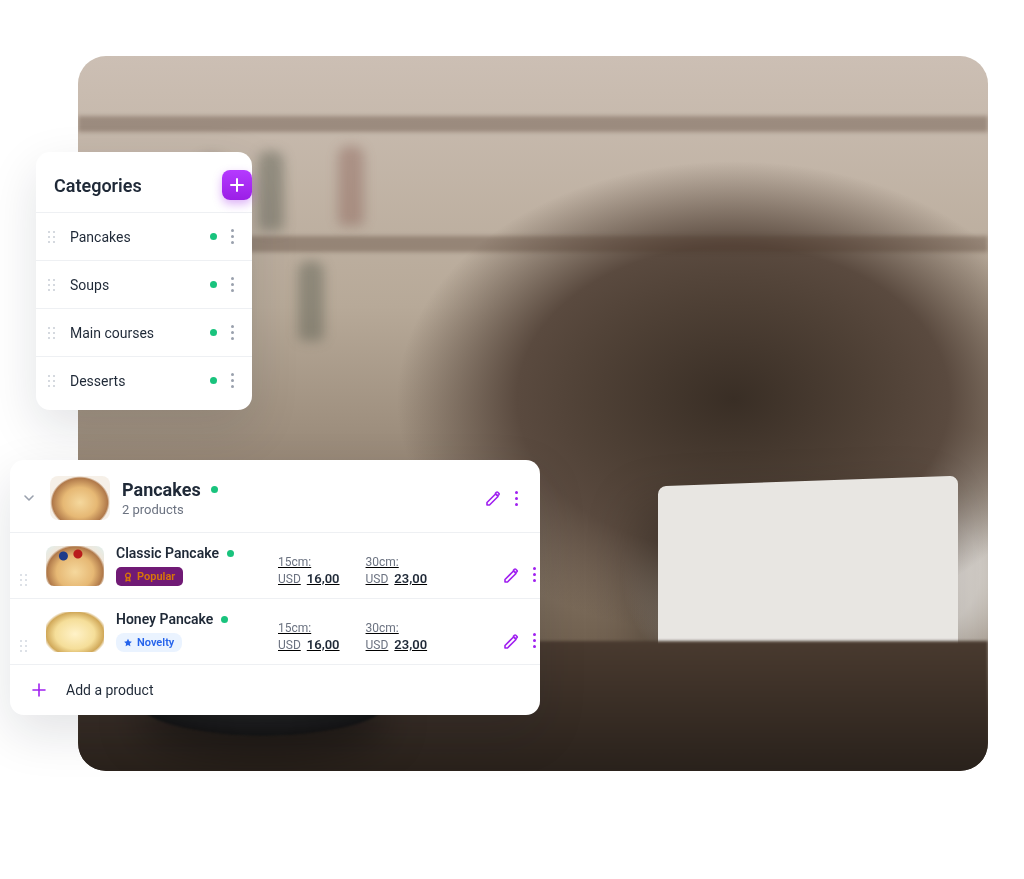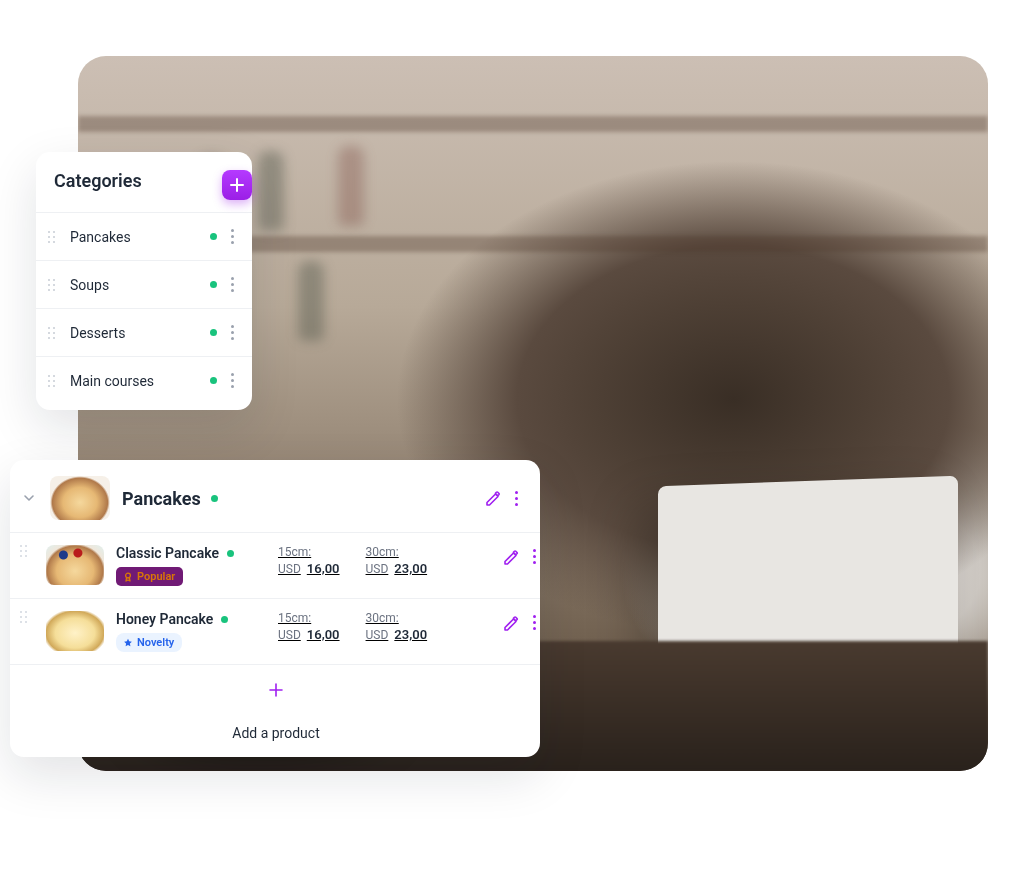--- a/index.html
+++ b/index.html
@@ -100,20 +100,21 @@
     box-shadow: var(--shadow);
   }
   .categories {
     top: 152px;
     left: 36px;
     width: 216px;
     padding: 14px 0 6px;
   }
   .cat-header {
     display: flex;
+    align-items: center;
     justify-content: space-between;
     padding: 4px 0 12px 18px;
     gap: 48px;
   }
   .cat-title {
     font-size: 18px;
     font-weight: 600;
     color: var(--text);
   }
   .add-btn {
@@ -214,21 +215,21 @@
     display: flex; align-items: center; gap: 8px;
   }
   .edit-icon {
     width: 20px; height: 20px; display: flex; align-items: center; justify-content: center;
     color: #a020f0;
     cursor: pointer;
   }
 
   .prod-row {
     display: flex;
-    align-items: flex-start;
+    align-items: flex-end;
     padding: 12px 0 12px 10px;
     gap: 12px;
     border-top: 1px solid #eef0f3;
   }
   .row-drag {
     width: 14px;
     display: grid;
     grid-template-columns: repeat(2, 2px);
     grid-template-rows: repeat(3, 2px);
     gap: 3px;
@@ -258,25 +259,24 @@
   .price-col {
     font-size: 12px;
     color: var(--muted);
   }
   .price-col .size { display: block; margin-bottom: 2px; }
   .price-col .amount { color: var(--text); }
   .price-col .amount .cur { color: var(--muted); margin-right: 6px; }
   .price-col .amount .val { font-weight: 600; font-size: 13px; }
 
   .add-product-row {
-    display: flex; align-items: center; gap: 26px;
+    display: flex; align-items: center; gap: 18px;
     padding: 16px 18px 16px 20px;
     border-top: 1px solid #eef0f3;
     cursor: pointer;
-    flex-direction: column;
   }
   .plus-sm {
     width: 18px; height: 18px;
     display: flex; align-items: center; justify-content: center;
     color: #a020f0;
     font-size: 20px; font-weight: 400;
   }
   .add-product-label {
     font-size: 14px; color: var(--text);
   }
@@ -346,38 +346,38 @@
     </div>
     <div class="cat-item">
       <div class="drag-handle">
           <span></span>
           <span></span>
           <span></span>
           <span></span>
           <span></span>
           <span></span>
         </div>
-      <div class="cat-label">Desserts</div>
+      <div class="cat-label">Main courses</div>
       <div class="status-dot"></div>
       <div class="kebab">
           <span></span>
           <span></span>
           <span></span>
         </div>
     </div>
     <div class="cat-item">
       <div class="drag-handle">
           <span></span>
           <span></span>
           <span></span>
           <span></span>
           <span></span>
           <span></span>
         </div>
-      <div class="cat-label">Main courses</div>
+      <div class="cat-label">Desserts</div>
       <div class="status-dot"></div>
       <div class="kebab">
           <span></span>
           <span></span>
           <span></span>
         </div>
     </div>
   </div>
 
   <div class="card products">
@@ -386,20 +386,21 @@
         <svg width="12" height="12" viewBox="0 0 12 12">
             <path d="M2 4l4 4 4-4" stroke="#9aa1ad" stroke-width="1.6" fill="none" stroke-linecap="round" stroke-linejoin="round"></path>
           </svg>
       </div>
       <div class="prod-thumb pancakes-hero"></div>
       <div class="prod-title-wrap">
         <div class="prod-title">
           <span>Pancakes</span>
           <div class="status-dot"></div>
         </div>
+        <div class="prod-sub">2 products</div>
       </div>
       <div class="row-actions">
         <div class="edit-icon">
           <svg width="18" height="18" viewBox="0 0 18 18">
               <path d="M3 13.5V16h2.5L14 7.5 11.5 5 3 13.5zM14.7 4.2l-.9-.9c-.4-.4-1-.4-1.4 0l-1 1 2.5 2.5 1-1c.4-.4.4-1 0-1.4z" fill="none" stroke="#a020f0" stroke-width="1.6" stroke-linejoin="round"></path>
             </svg>
         </div>
         <div class="kebab">
             <span style="background:#a020f0"></span>
             <span style="background:#a020f0"></span>

